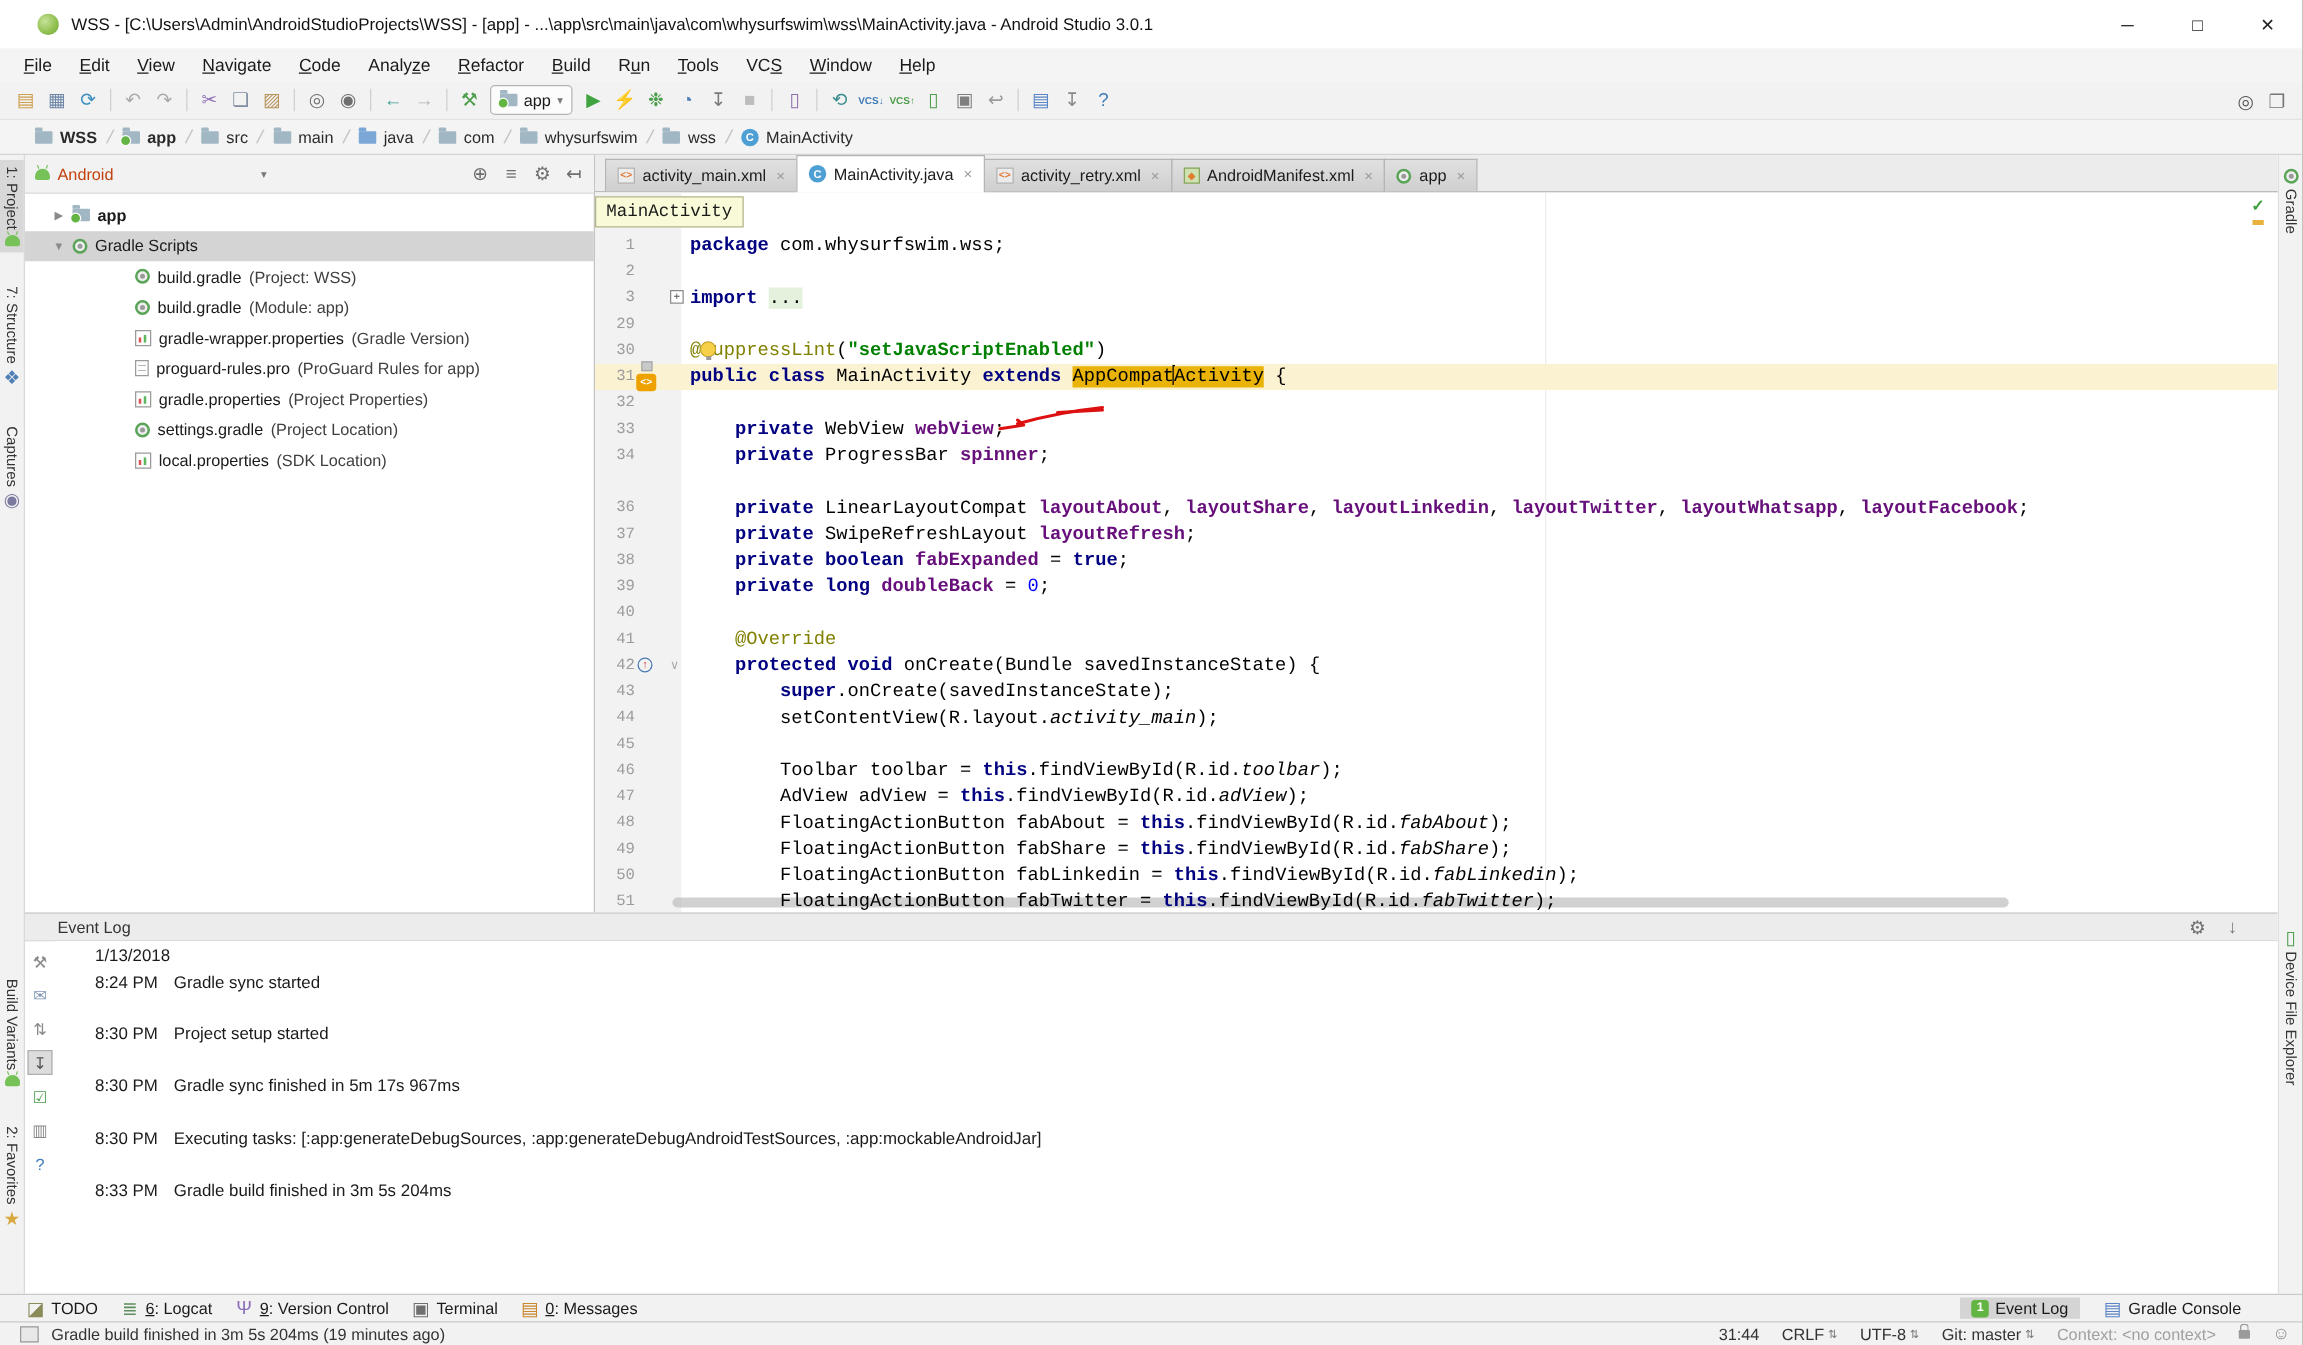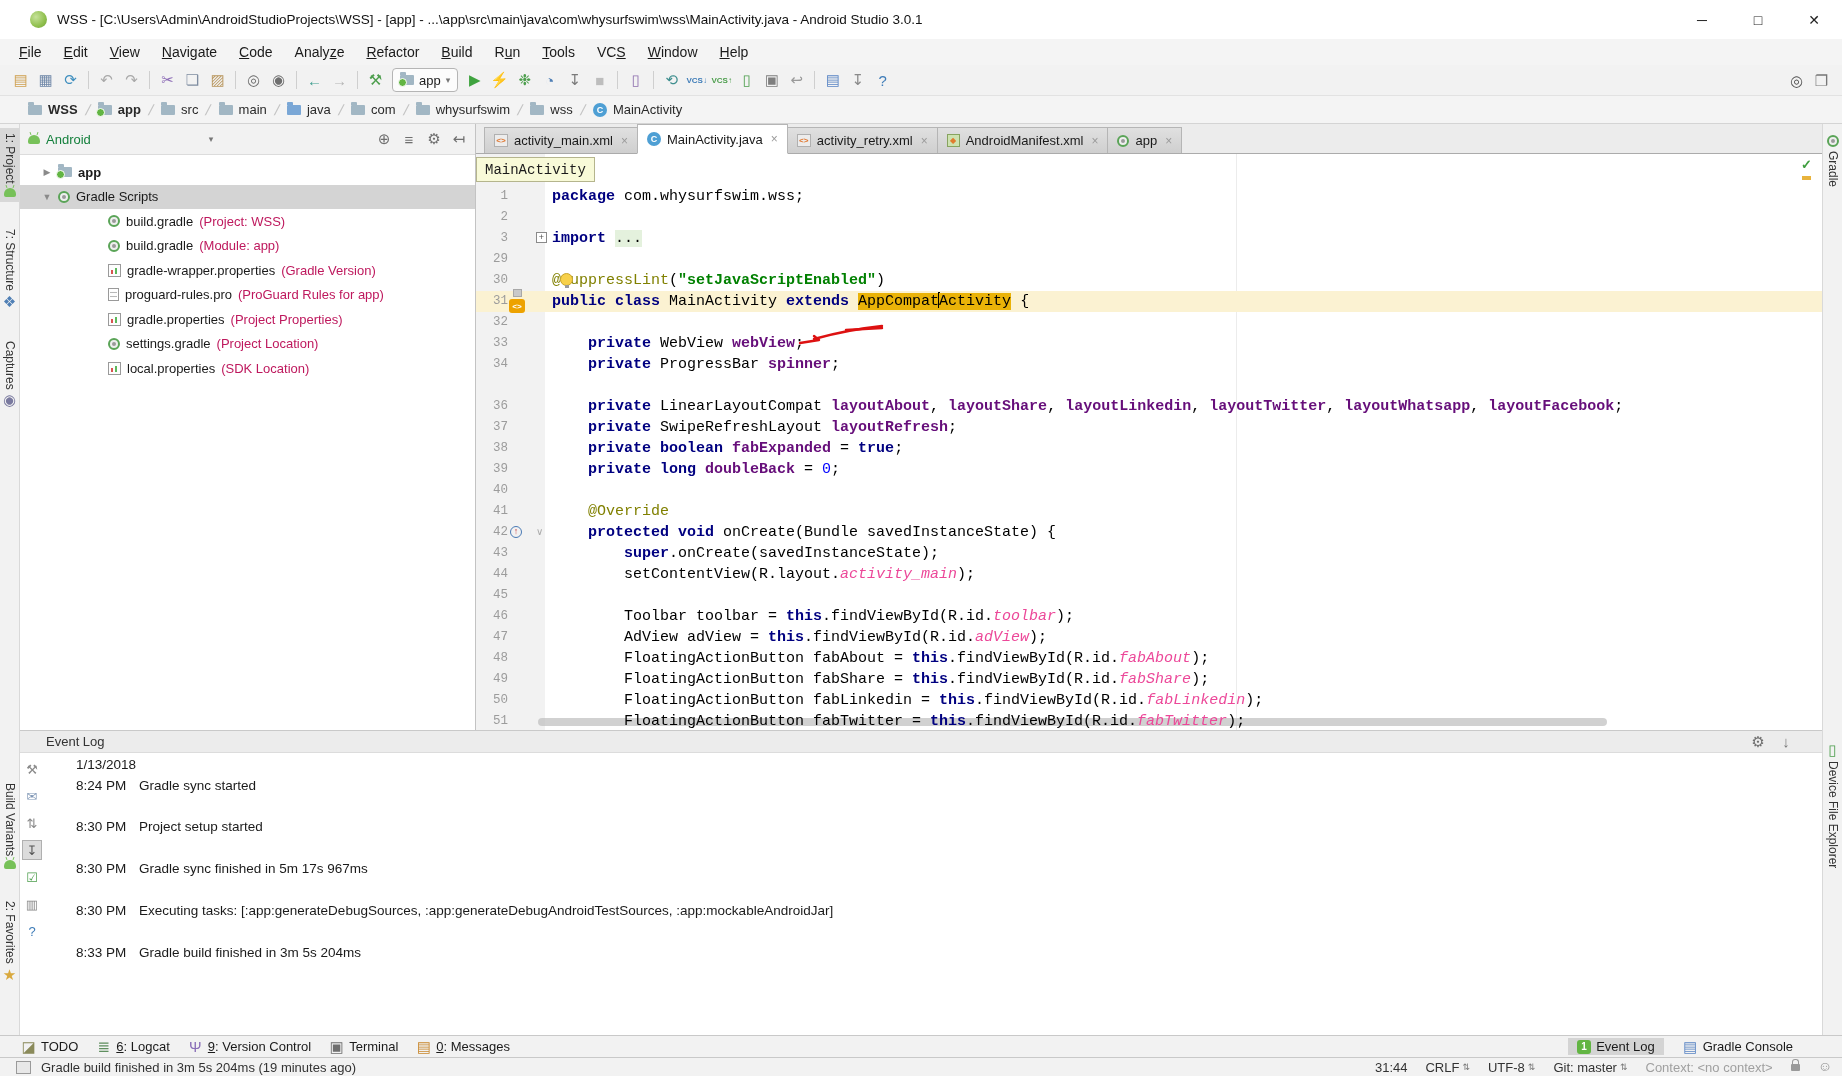--- a/index.html
+++ b/index.html
@@ -55,45 +55,45 @@
   .stripe{top:124px;width:20px;height:911px;background:#f2f2f2;display:flex;flex-direction:column;align-items:center;box-sizing:border-box;}
   .stripe.left{left:0;border-right:1px solid #d9d9d9;padding-top:4px;}
   .stripe.right{left:1822px;border-left:1px solid #d9d9d9;padding-top:6px;}
   .stripe-tab{display:flex;flex-direction:column;align-items:center;gap:4px;padding:5px 0;margin-bottom:22px;width:100%;}
   .stripe-tab.active{background:#d8d8d8;}
   .stripe-label{writing-mode:vertical-rl;font-size:12px;color:#333;white-space:nowrap;}
   .stripe-spacer{flex:1 1 auto;}
   
   .ppanel{left:20px;top:124px;width:456px;height:606px;background:#fff;border-right:1px solid #c3c3c3;box-sizing:border-box;}
   .phead{height:30px;background:#f2f2f2;border-bottom:1px solid #dcdcdc;display:flex;align-items:center;padding:0 8px;gap:6px;}
-  .phead-title{font-size:13px;color:#15803d;}
+  .phead-title{font-size:13px;color:#c2410c;}
   .phead .caret{font-size:9px;color:#777;margin-left:112px;}
   .phead-icons{margin-left:auto;display:flex;align-items:center;gap:9px;color:#6f6f6f;font-size:13px;}
   .tree{padding-top:5px;}
   .trow{height:24.5px;display:flex;align-items:center;gap:6px;font-size:13px;}
   .trow.sel{background:#d4d4d4;}
   .trow .chev{width:10px;font-size:9px;color:#8a8a8a;text-align:center;}
   .trow .lbl{color:#1a1a1a;}
   .trow .lbl.bold{font-weight:bold;}
-  .trow .detail{color:#be185d;}
+  .trow .detail{color:#404040;}
   
   .editor{left:476px;top:124px;width:1346px;height:606px;background:#fff;}
   .tabbar{position:absolute;left:0;top:0;width:100%;height:30px;background:#ececec;border-bottom:1px solid #ababab;display:flex;align-items:flex-end;padding-left:8px;box-sizing:border-box;}
   .etab{height:26px;display:flex;align-items:center;gap:6px;padding:0 9px;font-size:13px;background:linear-gradient(#e0e0e0,#cfcfcf);border:1px solid #b5b5b5;border-bottom:none;margin-right:-1px;box-sizing:border-box;}
   .etab.active{height:30px;background:#fff;position:relative;z-index:2;margin-bottom:-1px;border-bottom:1px solid #fff;}
   .etab .close{color:#9a9a9a;font-size:12px;margin-left:2px;}
   .codearea{position:absolute;left:0;top:30px;width:100%;height:576px;overflow:hidden;background:#fff;}
   .gutterbg{position:absolute;left:0;top:0;width:69px;height:100%;background:#f2f2f2;}
   .marginline{position:absolute;left:760px;top:0;height:100%;width:1px;background:#ececec;}
   .cl{position:absolute;left:0;width:100%;height:21px;}
   .cl.cur{background:#fbf2d2;}
   .lnum{position:absolute;left:0;top:0;width:32px;text-align:right;font-family:"Liberation Mono",monospace;font-size:12.5px;line-height:21px;color:#9c9c9c;}
   .ltext{position:absolute;left:76px;top:0;white-space:pre;font-family:"Liberation Mono",monospace;font-size:15px;line-height:21px;color:#000;}
   .tk{color:#000080;font-weight:bold;} .ts{color:#008000;font-weight:bold;} .ta{color:#808000;}
-  .tf{color:#660e7a;font-weight:bold;} .ti{color:#ec4899;font-style:italic;} .tn{color:#0000ff;}
+  .tf{color:#660e7a;font-weight:bold;} .ti{color:#000000;font-style:italic;} .tn{color:#0000ff;}
   .tfold{background:#e4f1dd;}
   .thl{background:#eab308;}
   .caret-bar{display:inline-block;width:2px;height:16px;background:#000;vertical-align:-3px;margin:0 -1px;}
   .fold-plus{position:absolute;left:60px;width:11px;height:11px;border:1px solid #8a8a8a;background:#fff;box-sizing:border-box;font-size:9px;line-height:8px;text-align:center;color:#555;}
   .fold-chev{position:absolute;left:60px;color:#aaa;font-size:10px;}
   .g-badge{position:absolute;left:33px;width:16px;height:14px;background:#eda200;border-radius:3px;color:#fff;font-size:8px;font-weight:bold;display:flex;align-items:center;justify-content:center;font-family:"Liberation Mono",monospace;}
   .g-mini{position:absolute;left:37px;width:9px;height:8px;background:#c9c9c9;border:1px solid #a8a8a8;box-sizing:border-box;}
   .g-ovr{position:absolute;left:34px;width:12px;height:12px;border-radius:50%;border:1.5px solid #4a7ab5;box-sizing:border-box;color:#c44;font-size:9px;line-height:9px;text-align:center;font-weight:bold;}
   .bulb{position:absolute;width:13px;height:13px;border-radius:50%;background:#f7d04a;border:1px solid #c9a52a;box-sizing:border-box;z-index:4;}
   .bulb::after{content:'';position:absolute;left:3.5px;bottom:-3px;width:4px;height:3px;background:#9a9a9a;}

